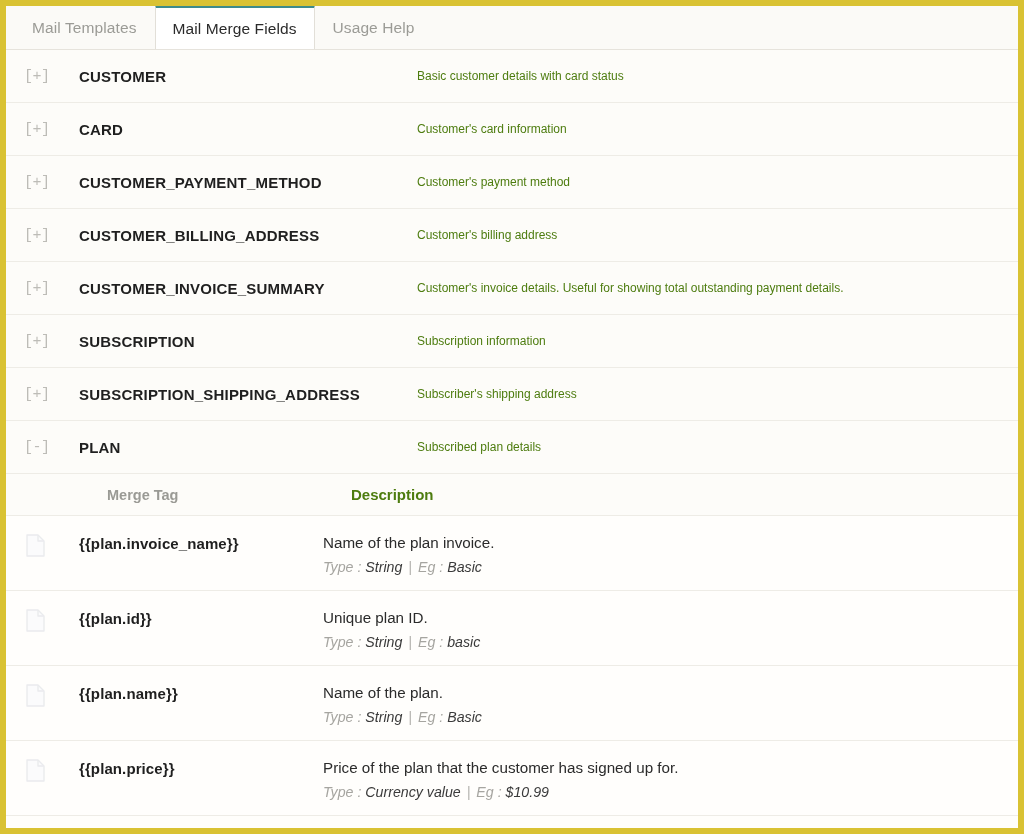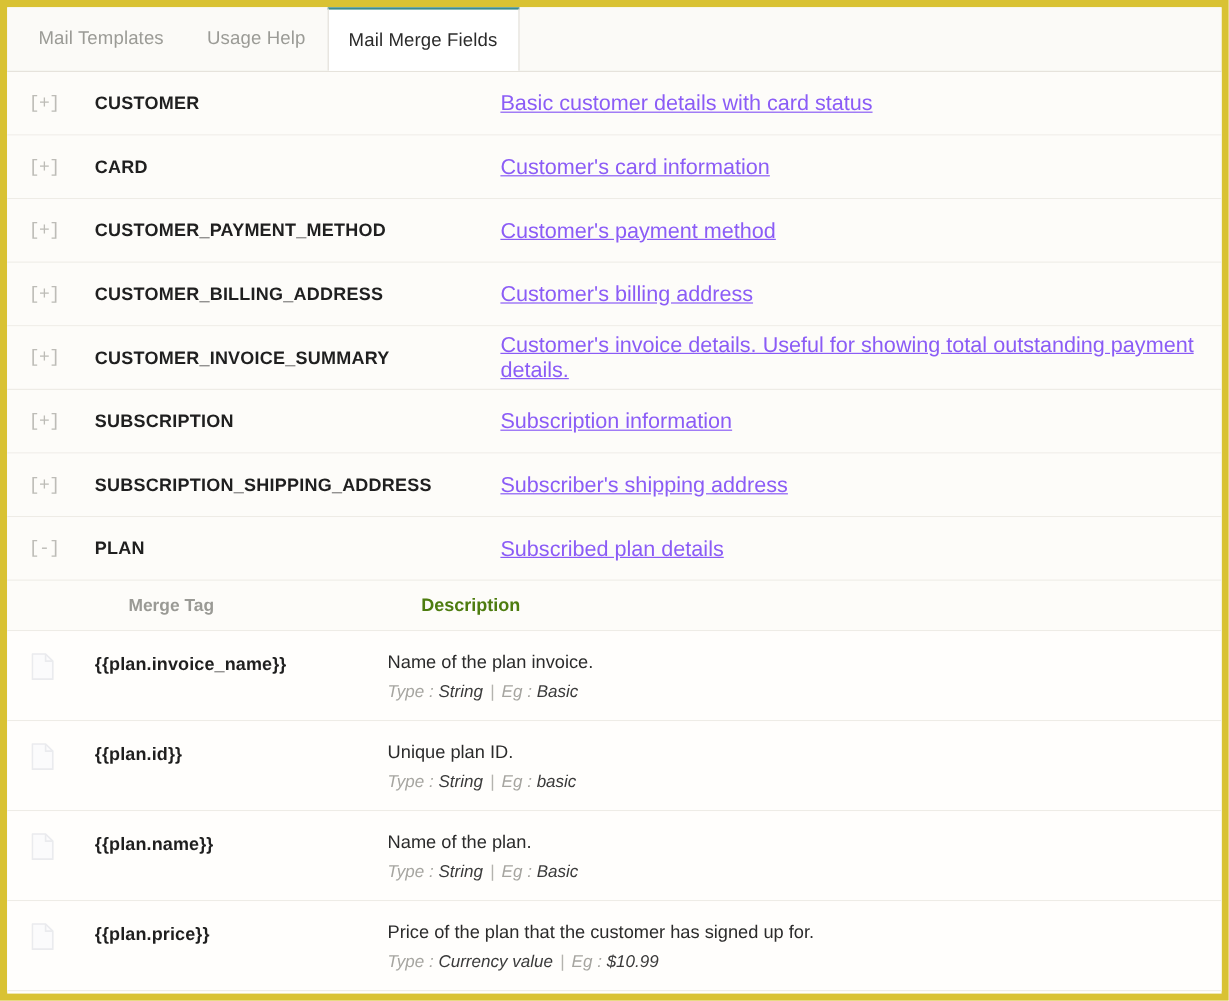--- a/index.html
+++ b/index.html
@@ -18,21 +18,21 @@
     width: 1024px;
     height: 834px;
     border: 6px solid #d9c233;
     background: #fffefb;
     overflow: hidden;
   }
 
   
   #tab-bar {
     position: relative;
-    height: 54px;
+    height: 44px;
     background: #fbfaf7;
     border-bottom: 1px solid #e6e3dc;
     display: flex;
     align-items: stretch;
     padding-left: 8px;
   }
 
   .tab {
     display: flex;
     align-items: center;
@@ -88,24 +88,23 @@
     width: 338px;
     flex: 0 0 338px;
     font-size: 15px;
     font-weight: bold;
     color: #1f1f1f;
     letter-spacing: .2px;
   }
 
   .group-desc {
     flex: 1 1 auto;
-    font-size: 18px;
-    color: #8b5cf6;
+    font-size: 12px;
+    color: #4d7c0f;
     padding-right: 14px;
-    text-decoration: underline;
   }
 
   
   .sub-header {
     display: flex;
     align-items: center;
     height: 42px;
     border-bottom: 1px solid #eeece6;
     background: #fdfcf9;
   }
@@ -172,25 +171,25 @@
 </style>
 </head>
 <body>
 
 <div id="app-frame">
 
   <div id="tab-bar">
     <div class="tab">
       <span>Mail Templates</span>
     </div>
+    <div class="tab active">
+      <span>Mail Merge Fields</span>
+    </div>
     <div class="tab">
       <span>Usage Help</span>
-    </div>
-    <div class="tab active">
-      <span>Mail Merge Fields</span>
     </div>
   </div>
 
   <div id="merge-table">
 
     <div class="group-row">
       <div class="toggle-cell">[+]</div>
       <div class="group-name">CUSTOMER</div>
       <div class="group-desc">Basic customer details with card status</div>
     </div>

